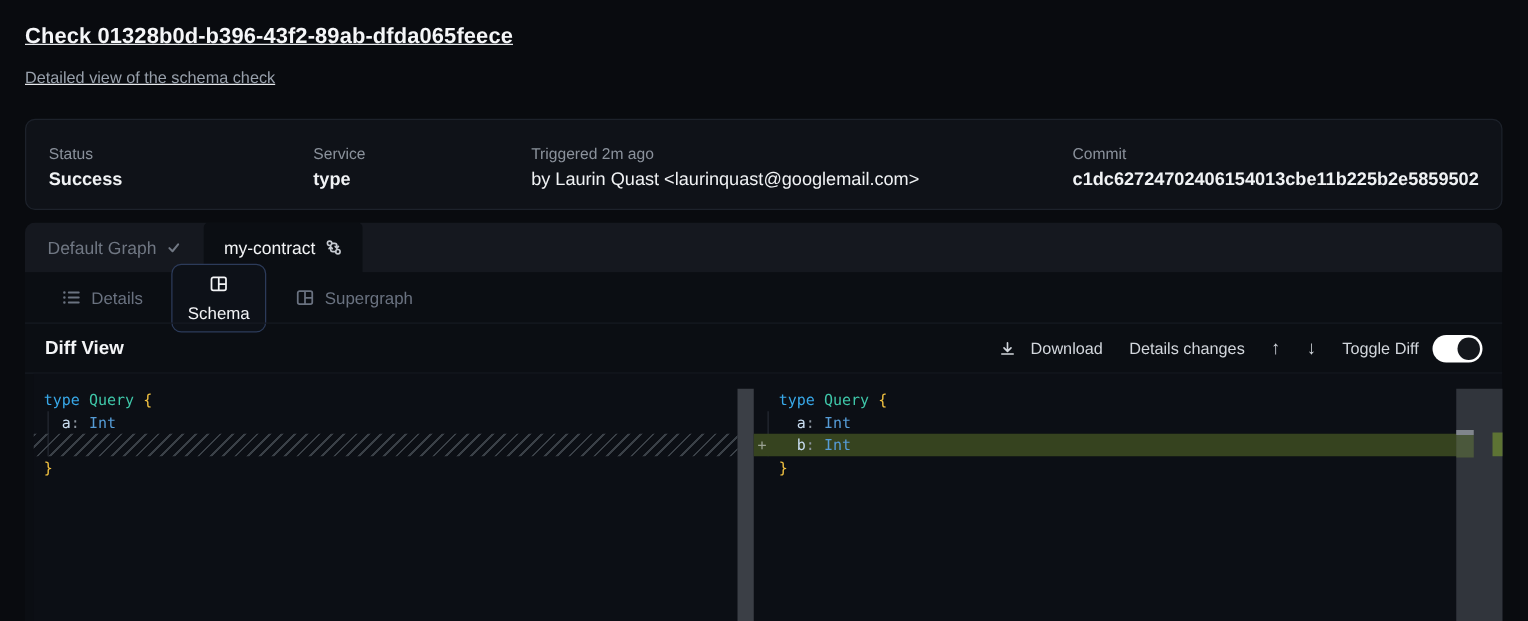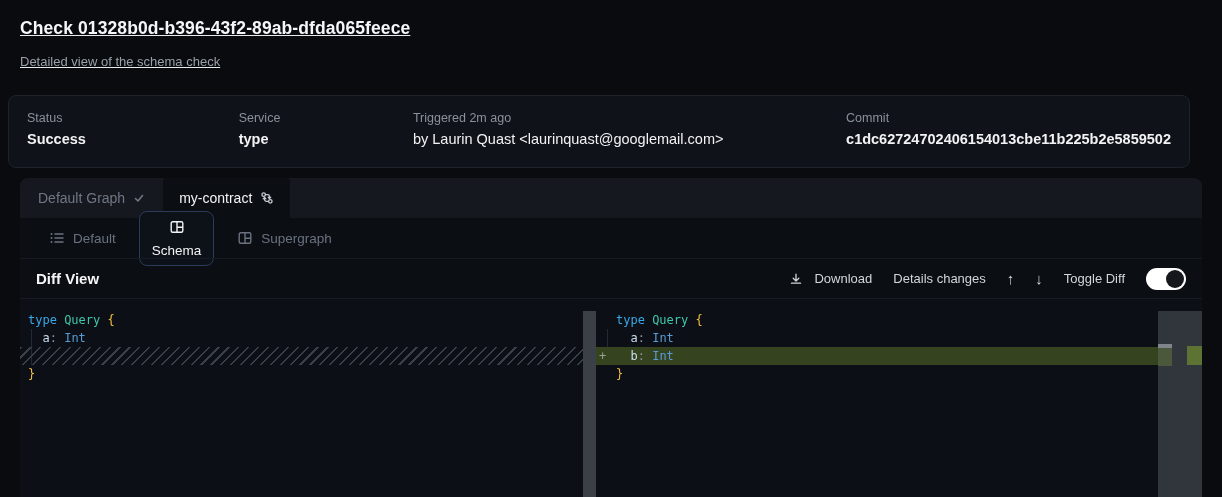--- a/index.html
+++ b/index.html
@@ -9,23 +9,23 @@
     background:#090b0f; color:#e8eaed;
     font-family:"Liberation Sans", sans-serif;
   }
   
   .page-header { position:absolute; left:20px; top:18px;text-decoration:underline; }
   .page-title { font-size:17.5px; font-weight:700; color:#f5f6f8; letter-spacing:.1px; }
   .page-subtitle { margin-top:15px; font-size:13px; color:#98a0ab; }
 
   
   .meta-card {
-    position:absolute; left:8px; top:95px; width:1182px; height:73px;
+    position:absolute; left:20px; top:95px; width:1182px; height:73px;
     background:#0f1218; border:1px solid #1d222b; border-radius:8px;
-    display:flex; align-items:flex-start; padding:15px 18px;
+    display:flex; align-items:flex-end; padding:15px 18px;
   }
   .meta-col .meta-label { font-size:12.5px; color:#8a919b; }
   .meta-col .meta-value { margin-top:6px; font-size:14.5px; font-weight:700; color:#f0f2f4; }
   .meta-col .meta-value.regular { font-weight:400; }
   .col-status { width:215px; }
   .col-service { width:177px; }
   .col-triggered { width:440px; }
   .col-commit { flex:1; }
 
   
@@ -55,30 +55,30 @@
   .subtab svg { flex:0 0 auto; }
 
   .diffbar {
     height:41px; flex:0 0 41px; display:flex; align-items:center; justify-content:space-between;
     padding:0 16px; border-top:1px solid #161a22; border-bottom:1px solid #161a22;
   }
   .diffbar-title { font-size:15px; font-weight:700; color:#f4f5f7; }
   .diff-actions { display:flex; align-items:center; gap:21px; font-size:13px; color:#d2d6dc; }
   .action-btn { display:flex; align-items:center; gap:11px; cursor:pointer; background:none; border:none; color:#d2d6dc; font-size:13px; font-family:inherit; }
   .nav-arrow { cursor:pointer; font-size:15px; color:#d2d6dc; background:none; border:none; font-family:inherit; }
-  .toggle-group { display:flex; align-items:center; gap:21px; }
+  .toggle-group { display:flex; align-items:center; gap:11px; }
   .switch { position:relative; width:40px; height:22px; border-radius:11px; background:#2a2e36; cursor:pointer; }
   .switch.on { background:#ffffff; }
   .switch .knob { position:absolute; top:2px; left:2px; width:18px; height:18px; border-radius:50%; background:#14171c; transition:left .1s; }
   .switch.on .knob { left:20px; }
 
   
   .editor {
     position:relative; flex:1; background:#0c0f15;
-    font-family:"DejaVu Sans Mono", monospace; font-size:12px;
+    font-family:"DejaVu Sans Mono", monospace; font-size:12px;margin-left:7px;
   }
   .pane { position:absolute; top:0; bottom:0; }
   .pane-left { left:0; width:563px; }
   .pane-right { left:576px; width:606px; }
   .code { padding-top:12px; position:relative; }
   .code-line { height:18px; line-height:18px; white-space:pre; padding-left:8px; position:relative; }
   .pane-right .code-line { padding-left:20px; }
   .code-line.hatch-line {
     padding:0;
     background:repeating-linear-gradient(135deg, var(--hatch) 0 1.5px, transparent 1.5px 7px);
@@ -153,21 +153,21 @@
   </div>
 
   <div class="panel-body">
 
     <div class="subtabs">
       <div class="subtab">
         <svg width="16" height="16" viewBox="0 0 16 16" fill="none" stroke="#6a7280" stroke-width="1.5" stroke-linecap="round">
             <path d="M6 4h8M6 8h8M6 12h8"></path>
             <path d="M2.5 4h.01M2.5 8h.01M2.5 12h.01" stroke-width="2"></path>
           </svg>
-        <span>Default</span>
+        <span>Details</span>
       </div>
       <div class="subtab active">
         <svg width="16" height="16" viewBox="0 0 16 16" fill="none" stroke="#f3f4f6" stroke-width="1.4" stroke-linejoin="round">
             <rect x="2.2" y="2.8" width="11.6" height="10.4" rx="1.5"></rect>
             <path d="M8 2.8v10.4M8 8.3h5.8"></path>
           </svg>
         <span>Schema</span>
       </div>
       <div class="subtab">
         <svg width="16" height="16" viewBox="0 0 16 16" fill="none" stroke="#6a7280" stroke-width="1.4" stroke-linejoin="round">

